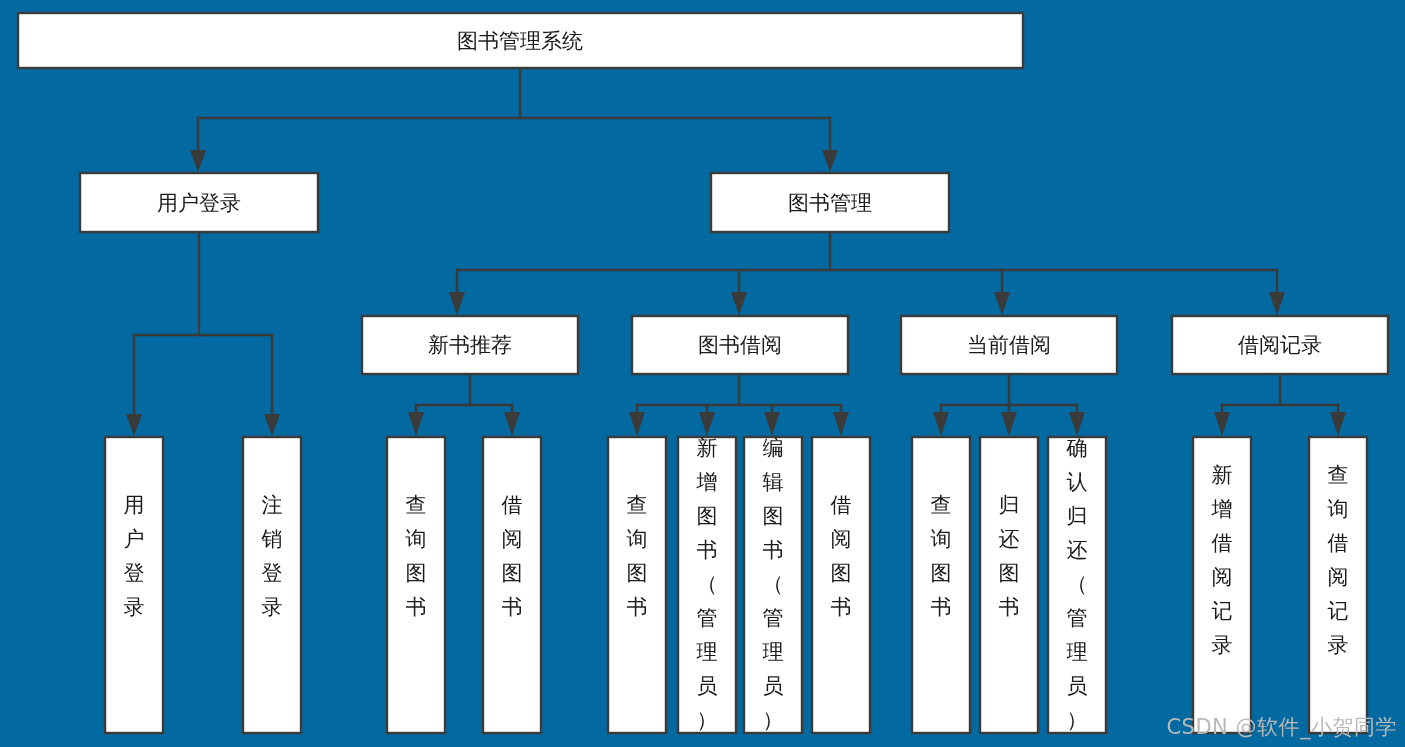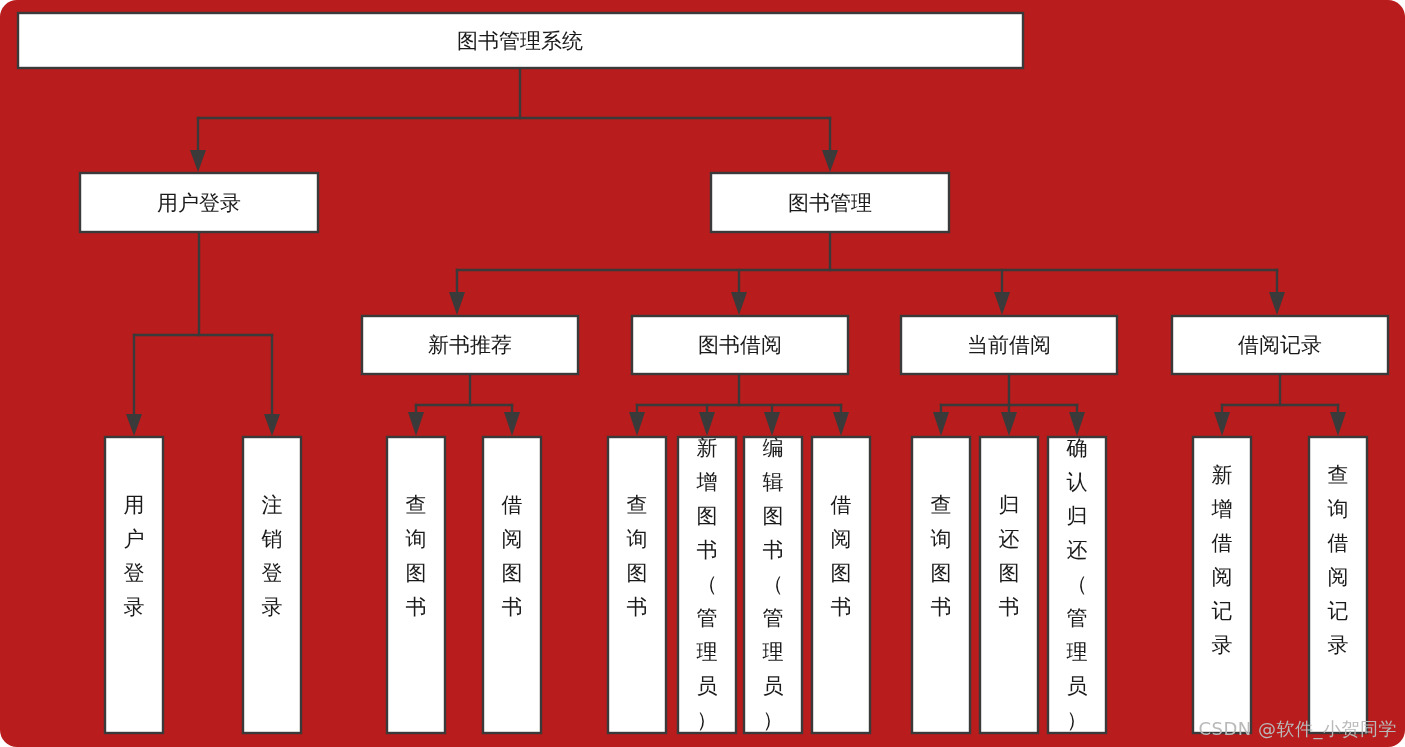--- a/index.html
+++ b/index.html
@@ -12,22 +12,21 @@
     width: 1405px;
     height: 747px;
     font-family: "DejaVu Sans", "Liberation Sans", sans-serif;
     overflow: hidden;
     position: relative;
   }
   #diagram-root {
     position: relative;
     width: 1405px;
     height: 747px;
-    background: #b91c1c;
-    border-radius: 17px;
+    background: #0369a1;
   }
   svg.diagram-svg {
     position: absolute;
     left: 0;
     top: 0;
     width: 1405px;
     height: 747px;
     display: block;
   }
   .node-box {
@@ -56,21 +55,21 @@
     font-family: "DejaVu Sans", "Liberation Sans", sans-serif;
     font-size: 21px;
     fill: #1a1a1a;
     text-anchor: middle;
   }
   .watermark-text {
     position: absolute;
     right: 8px;
     bottom: 6px;
     font-family: "DejaVu Sans", "Liberation Sans", sans-serif;
-    font-size: 18px;
+    font-size: 21px;
     color: #b9b9b9;
     white-space: nowrap;
     letter-spacing: 0.5px;
     pointer-events: none;
   }
 </style>
 </head>
 <body>
 
 <div id="diagram-root">

